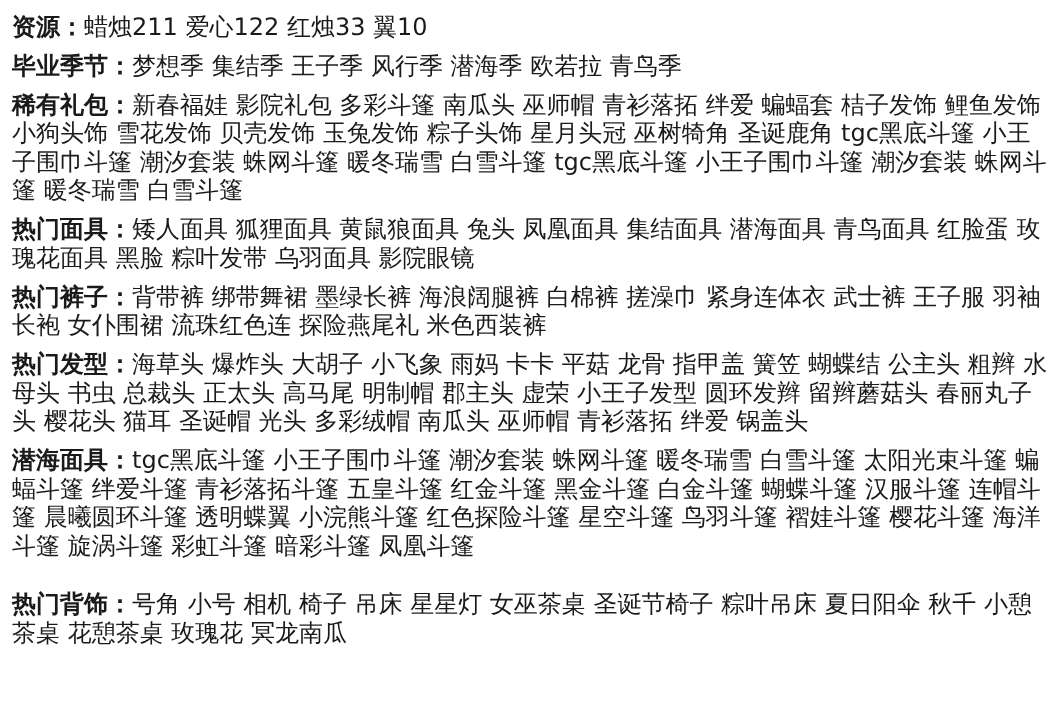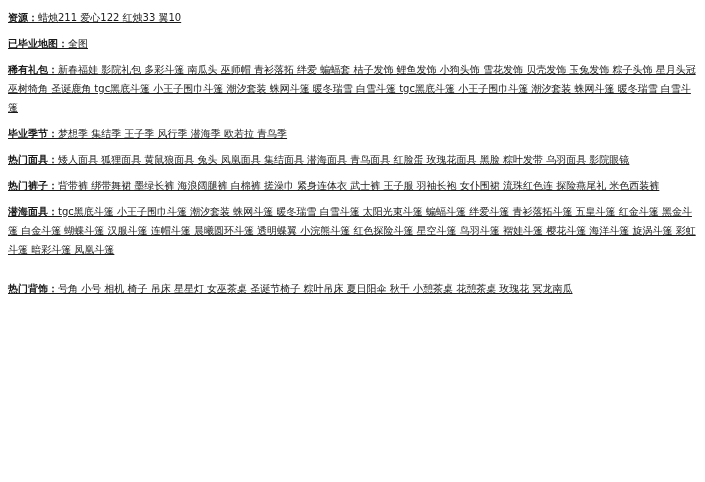--- a/index.html
+++ b/index.html
@@ -17,22 +17,21 @@
   .page {
     width: 705px;
     height: 482px;
     box-sizing: border-box;
     padding: 8px 6px 4px 8px;
   }
   .row {
     display: block;
     margin-bottom: 7px;
     line-height: 19px;
-    font-size: 10px;
-    text-decoration: underline;
+    font-size: 16px;
   }
   .row .label {
     font-weight: bold;
     white-space: nowrap;
   }
   .row .value {
     font-weight: normal;
   }
   .row.compact {
     margin-bottom: 6px;
@@ -48,40 +47,40 @@
 </style>
 </head>
 <body>
 
 <div class="page">
 
   <div class="row">
     <span class="label inline">资源：</span><span class="value inline">蜡烛211 爱心122 红烛33 翼10</span>
   </div>
 
+
   <div class="row">
-    <span class="label inline">已毕业地图：</span><span class="value inline">全图</span>
+    <span class="label inline">毕业季节：</span><span class="value inline">梦想季 集结季 王子季 风行季 潜海季 欧若拉 青鸟季</span>
   </div>
 
   <div class="row block">
     <span class="label inline">稀有礼包：</span><span class="value inline">新春福娃 影院礼包 多彩斗篷 南瓜头 巫师帽 青衫落拓 绊爱 蝙蝠套 桔子发饰 鲤鱼发饰 小狗头饰 雪花发饰 贝壳发饰 玉兔发饰 粽子头饰 星月头冠 巫树犄角 圣诞鹿角 tgc黑底斗篷 小王子围巾斗篷 潮汐套装 蛛网斗篷 暖冬瑞雪 白雪斗篷 tgc黑底斗篷 小王子围巾斗篷 潮汐套装 蛛网斗篷 暖冬瑞雪 白雪斗篷</span>
-  </div>
-
-  <div class="row">
-    <span class="label inline">毕业季节：</span><span class="value inline">梦想季 集结季 王子季 风行季 潜海季 欧若拉 青鸟季</span>
   </div>
 
   <div class="row block">
     <span class="label inline">热门面具：</span><span class="value inline">矮人面具 狐狸面具 黄鼠狼面具 兔头 凤凰面具 集结面具 潜海面具 青鸟面具 红脸蛋 玫瑰花面具 黑脸 粽叶发带 乌羽面具 影院眼镜</span>
   </div>
 
   <div class="row block">
     <span class="label inline">热门裤子：</span><span class="value inline">背带裤 绑带舞裙 墨绿长裤 海浪阔腿裤 白棉裤 搓澡巾 紧身连体衣 武士裤 王子服 羽袖长袍 女仆围裙 流珠红色连 探险燕尾礼 米色西装裤</span>
   </div>
 
+  <div class="row block">
+    <span class="label inline">热门发型：</span><span class="value inline">海草头 爆炸头 大胡子 小飞象 雨妈 卡卡 平菇 龙骨 指甲盖 簧笠 蝴蝶结 公主头 粗辫 水母头 书虫 总裁头 正太头 高马尾 明制帽 郡主头 虚荣 小王子发型 圆环发辫 留辫蘑菇头 春丽丸子头 樱花头 猫耳 圣诞帽 光头 多彩绒帽 南瓜头 巫师帽 青衫落拓 绊爱 锅盖头</span>
+  </div>
 
 
   <div class="row block">
     <span class="label inline">潜海面具：</span><span class="value inline">tgc黑底斗篷 小王子围巾斗篷 潮汐套装 蛛网斗篷 暖冬瑞雪 白雪斗篷 太阳光束斗篷 蝙蝠斗篷 绊爱斗篷 青衫落拓斗篷 五皇斗篷 红金斗篷 黑金斗篷 白金斗篷 蝴蝶斗篷 汉服斗篷 连帽斗篷 晨曦圆环斗篷 透明蝶翼 小浣熊斗篷 红色探险斗篷 星空斗篷 鸟羽斗篷 褶娃斗篷 樱花斗篷 海洋斗篷 旋涡斗篷 彩虹斗篷 暗彩斗篷 凤凰斗篷</span>
   </div>
 
   <div class="row block compact">
     <span class="label inline">热门背饰：</span><span class="value inline">号角 小号 相机 椅子 吊床 星星灯 女巫茶桌 圣诞节椅子 粽叶吊床 夏日阳伞 秋千 小憩茶桌 花憩茶桌 玫瑰花 冥龙南瓜</span>
   </div>
 

